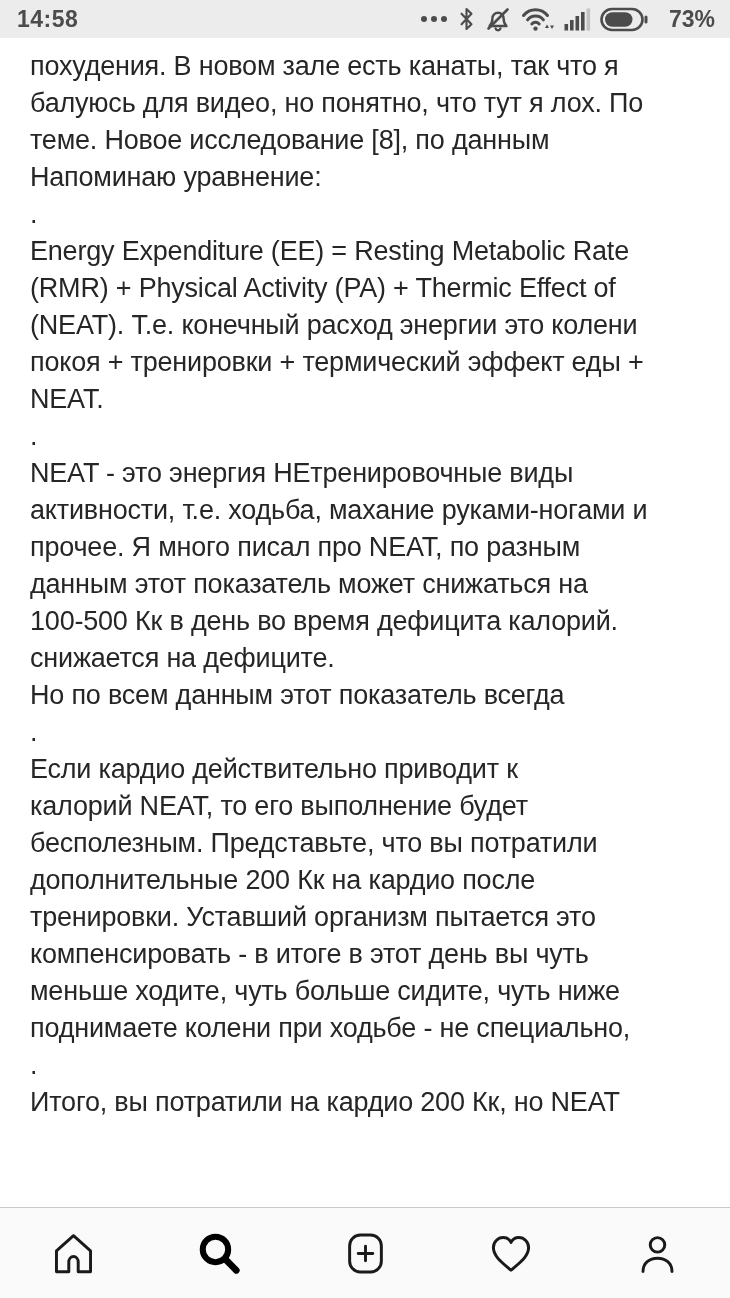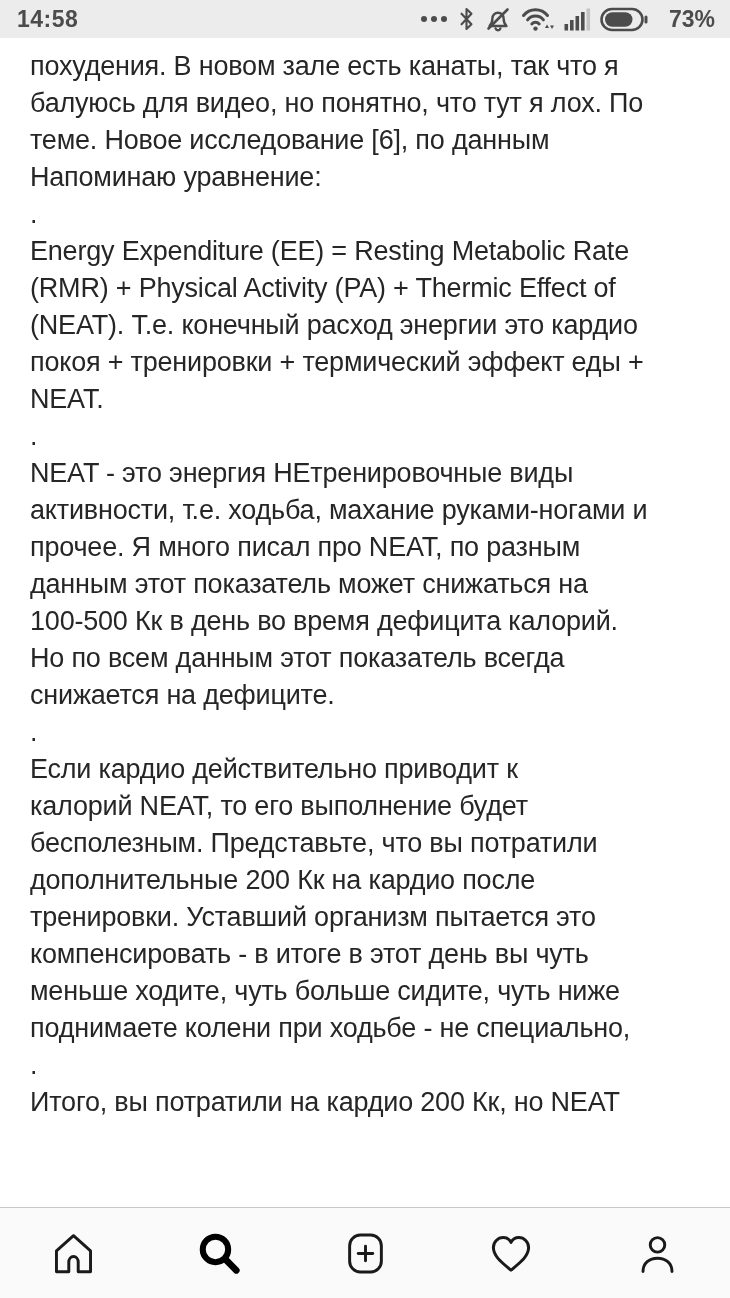--- a/index.html
+++ b/index.html
@@ -83,36 +83,36 @@
         <rect x="44.5" y="8.5" width="3" height="8" rx="1.5" fill="#4c4c4c"></rect>
         <rect x="5" y="5.2" width="27.5" height="14.6" rx="7.3" fill="#4c4c4c"></rect>
       </svg>
       <span class="battery-pct">73%</span>
     </span>
   </div>
 
   <div class="content" id="post-text">
       <div class="line">похудения. В новом зале есть канаты, так что я</div>
       <div class="line">балуюсь для видео, но понятно, что тут я лох. По</div>
-      <div class="line">теме. Новое исследование [6], по данным</div>
+      <div class="line">теме. Новое исследование [8], по данным</div>
       <div class="line">Напоминаю уравнение:</div>
       <div class="line">.</div>
       <div class="line">Energy Expenditure (EE) = Resting Metabolic Rate</div>
       <div class="line">(RMR) + Physical Activity (PA) + Thermic Effect of</div>
-      <div class="line">(NEAT). Т.е. конечный расход энергии это кардио</div>
+      <div class="line">(NEAT). Т.е. конечный расход энергии это колени</div>
       <div class="line">покоя + тренировки + термический эффект еды +</div>
       <div class="line">NEAT.</div>
       <div class="line">.</div>
       <div class="line">NEAT - это энергия НЕтренировочные виды</div>
       <div class="line">активности, т.е. ходьба, махание руками-ногами и</div>
       <div class="line">прочее. Я много писал про NEAT, по разным</div>
       <div class="line">данным этот показатель может снижаться на</div>
       <div class="line">100-500 Кк в день во время дефицита калорий.</div>
+      <div class="line">снижается на дефиците.</div>
       <div class="line">Но по всем данным этот показатель всегда</div>
-      <div class="line">снижается на дефиците.</div>
       <div class="line">.</div>
       <div class="line">Если кардио действительно приводит к</div>
       <div class="line">калорий NEAT, то его выполнение будет</div>
       <div class="line">бесполезным. Представьте, что вы потратили</div>
       <div class="line">дополнительные 200 Кк на кардио после</div>
       <div class="line">тренировки. Уставший организм пытается это</div>
       <div class="line">компенсировать - в итоге в этот день вы чуть</div>
       <div class="line">меньше ходите, чуть больше сидите, чуть ниже</div>
       <div class="line">поднимаете колени при ходьбе - не специально,</div>
       <div class="line">.</div>

